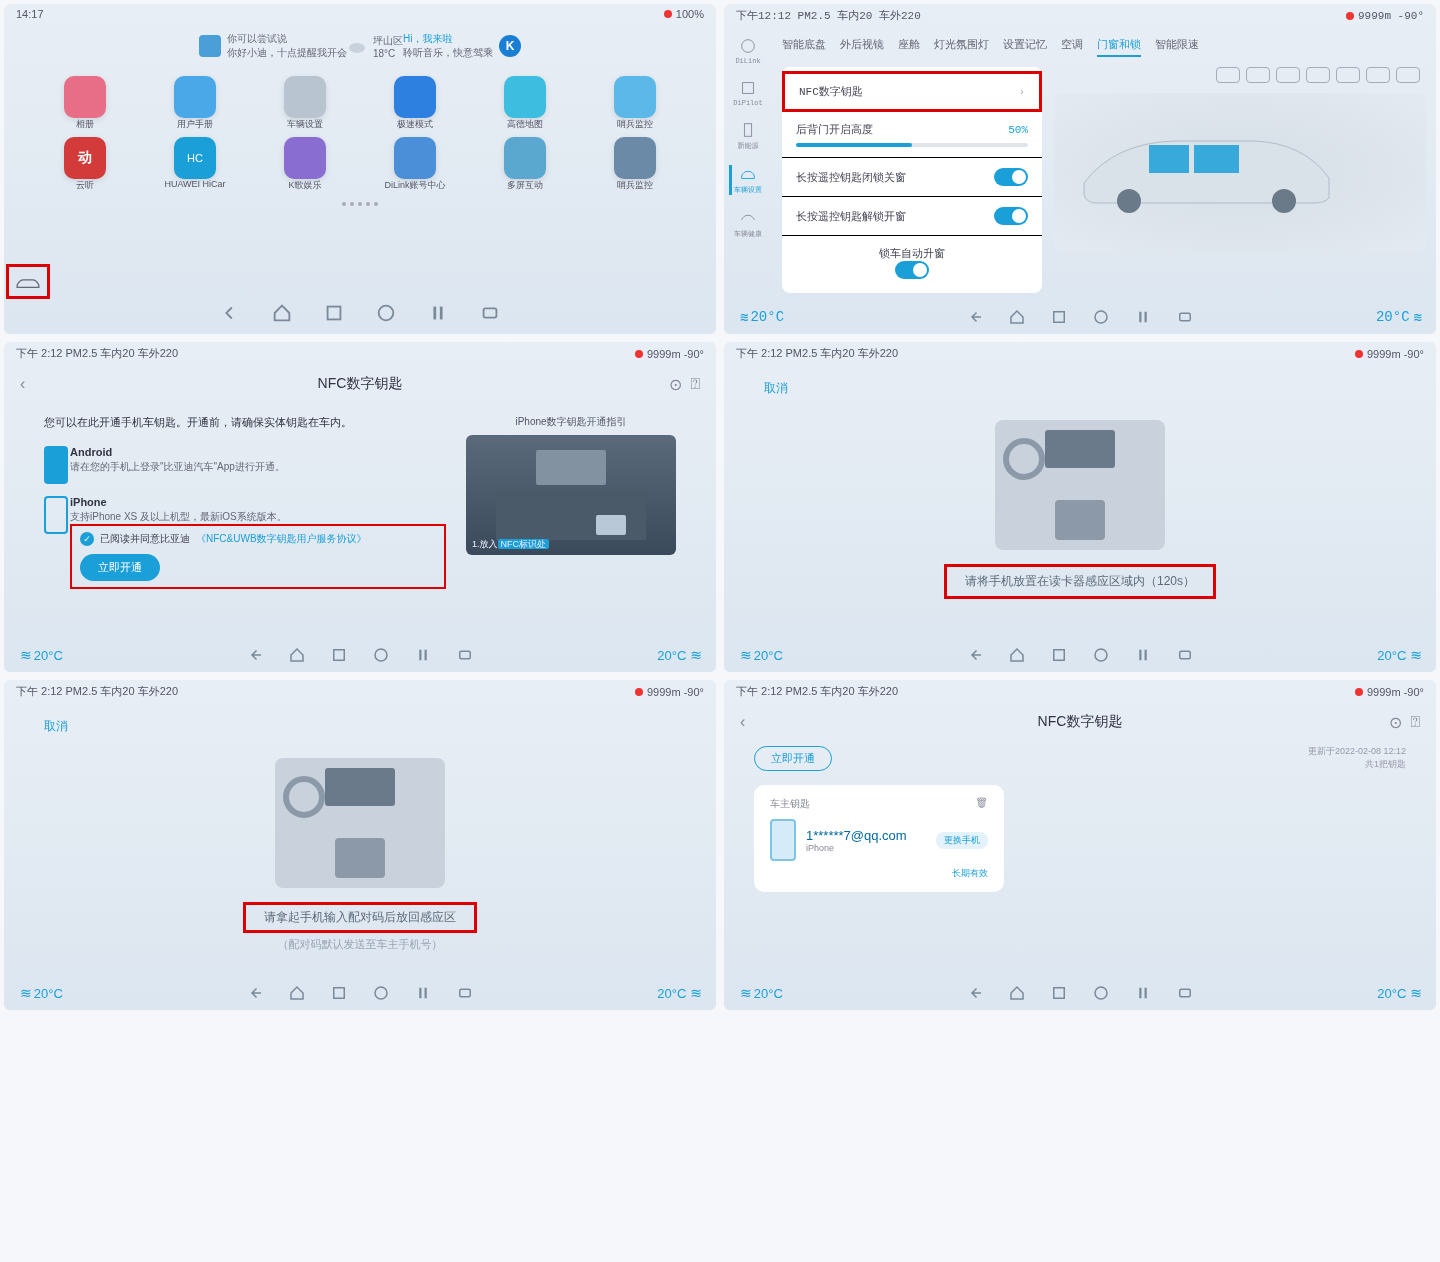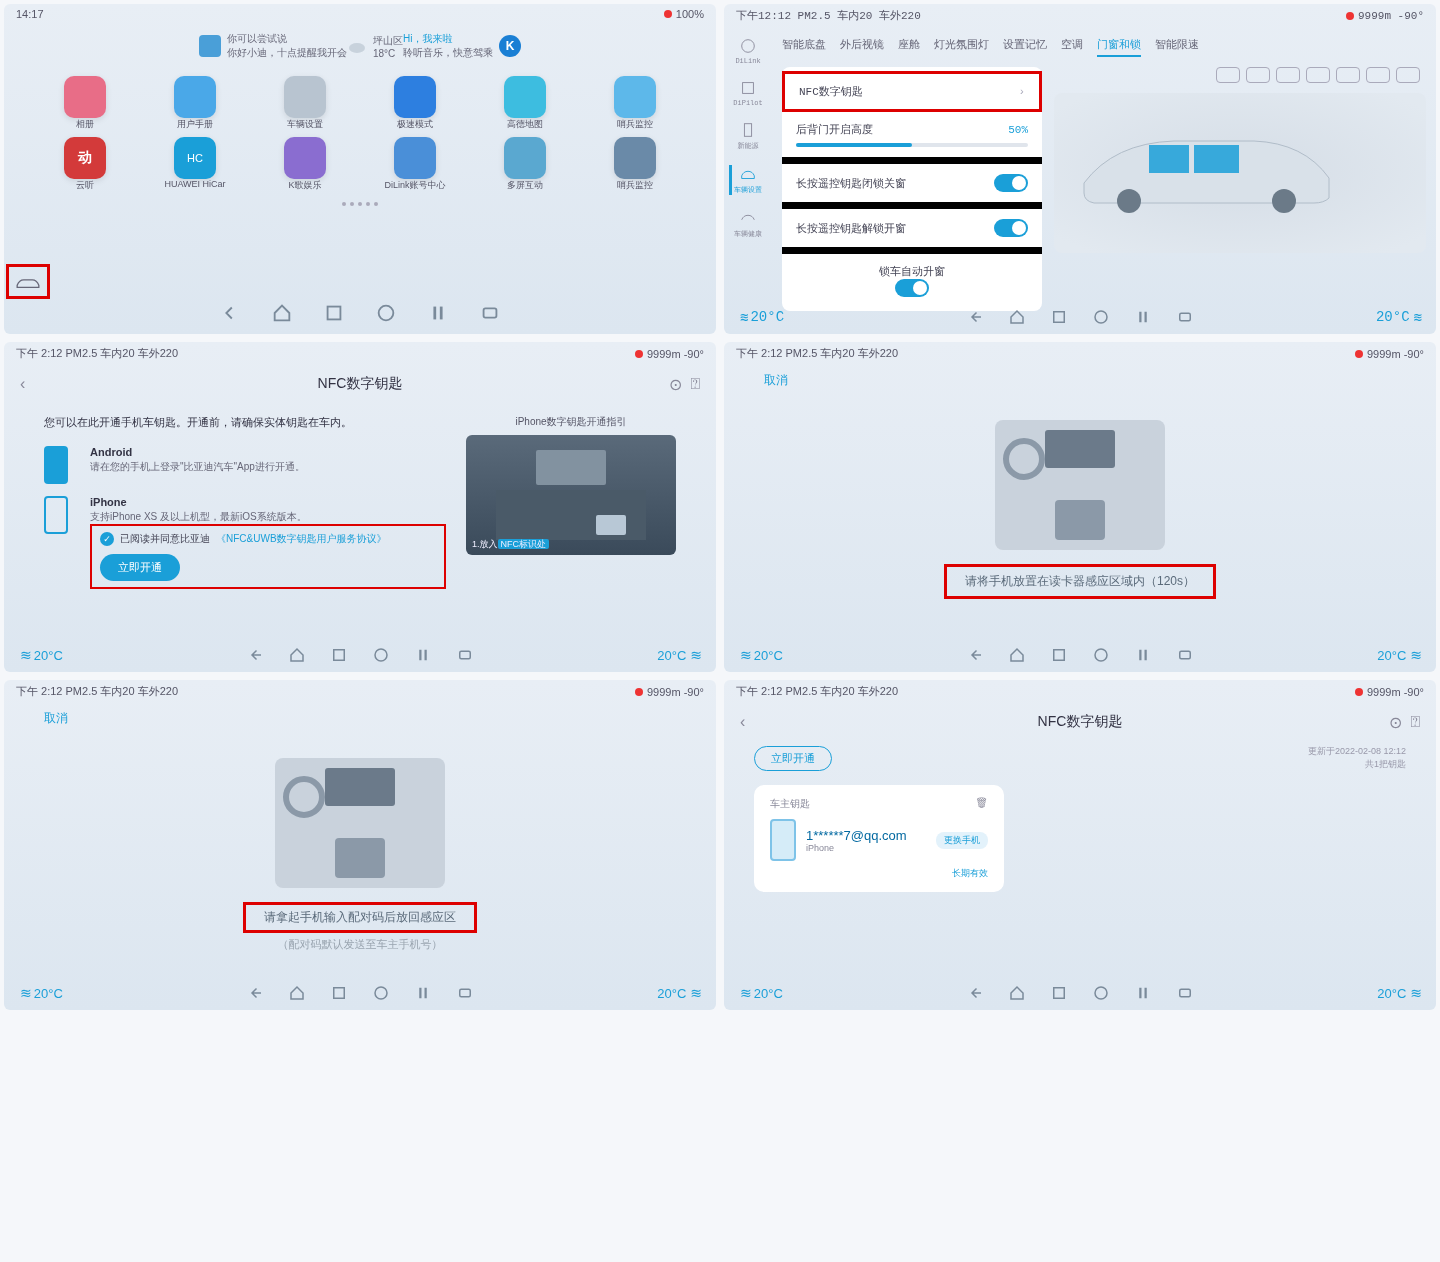--- a/index.html
+++ b/index.html
@@ -38,21 +38,21 @@
   .p2 .body { display: flex; height: calc(100% - 50px); }
   .p2 .side { width: 48px; display: flex; flex-direction: column; align-items: center; gap: 14px; padding-top: 10px; }
   .p2 .side .sitem { display: flex; flex-direction: column; align-items: center; gap: 2px; font-size: 7px; color: #889; }
   .p2 .side .sitem.active { color: #1a9fd8; border-left: 3px solid #1a9fd8; padding-left: 2px; margin-left: -5px; }
   .p2 .side svg { width: 18px; height: 18px; }
   .p2 .main { flex: 1; padding: 6px 10px; }
   .p2 .tabs { display: flex; gap: 14px; font-size: 11px; color: #667; padding: 4px 0 10px; }
   .p2 .tabs .tab.active { color: #1a9fd8; border-bottom: 2px solid #1a9fd8; padding-bottom: 3px; }
   .p2 .cols { display: flex; gap: 12px; }
   .p2 .settings { width: 260px; background: #fff; border-radius: 8px; padding: 4px 0; }
-  .p2 .srow { display: flex; justify-content: space-between; align-items: center; padding: 10px 14px; font-size: 11px; color: #445; border-bottom: 7px solid #000000; }
+  .p2 .srow { display: flex; justify-content: space-between; align-items: center; padding: 10px 14px; font-size: 11px; color: #445; border-bottom: 1px solid #000000; }
   .p2 .srow:last-child { border-bottom: none; flex-direction: column; }
   .p2 .nfcrow { border: 3px solid #d00; }
   .p2 .chev { color: #aab; }
   .p2 .pct { color: #1a9fd8; font-size: 11px; }
   .p2 .slider { width: 120px; height: 4px; background: #e0e5ec; border-radius: 2px; position: relative; }
   .p2 .slider .fill { width: 50%; height: 100%; background: #1a9fd8; border-radius: 2px; }
   .toggle { width: 34px; height: 18px; background: #1a9fd8; border-radius: 9px; position: relative; }
   .toggle::after { content: ""; position: absolute; right: 2px; top: 2px; width: 14px; height: 14px; background: #fff; border-radius: 50%; }
   .p2 .carwrap { flex: 1; position: relative; }
   .p2 .cariconrow { display: flex; gap: 6px; justify-content: flex-end; padding-right: 6px; }
@@ -65,40 +65,40 @@
   .p2 .tempbar .navc svg { width: 18px; height: 18px; color: #7a8a9a; }
 
   
   .p3 .hdr { display: flex; align-items: center; justify-content: center; padding: 10px; position: relative; }
   .p3 .hdr .back { position: absolute; left: 16px; color: #889; }
   .p3 .hdr .ricons { position: absolute; right: 16px; display: flex; gap: 8px; color: #889; }
   .p3 .hdr .ttl { font-size: 14px; color: #334; }
   .p3 .content { padding: 12px 40px; display: flex; gap: 20px; }
   .p3 .lcol { flex: 1; font-size: 11px; color: #334; }
   .p3 .intro { margin-bottom: 16px; }
-  .p3 .plat { display: flex; gap: 22px; margin-bottom: 12px; }
+  .p3 .plat { display: flex; gap: 2px; margin-bottom: 12px; }
   .p3 .phoneic { width: 24px; height: 38px; border-radius: 4px; }
   .p3 .phoneic.android { background: #1a9fd8; }
   .p3 .phoneic.iphone { border: 2px solid #1a9fd8; }
   .p3 .plat .pt { flex: 1; }
   .p3 .plat .pname { font-weight: 600; margin-bottom: 2px; }
   .p3 .plat .pdesc { color: #667; font-size: 10px; }
   .p3 .agreebox { border: 2px solid #d00; padding: 6px 8px; }
   .p3 .agree { display: flex; align-items: center; gap: 6px; font-size: 10px; color: #445; }
   .p3 .agree .chk { width: 14px; height: 14px; background: #1a9fd8; border-radius: 50%; color: #fff; display: flex; align-items: center; justify-content: center; font-size: 9px; }
   .p3 .agree .lnk { color: #1a9fd8; }
   .p3 .btn { margin-top: 8px; background: #1a9fd8; color: #fff; padding: 6px 18px; border-radius: 14px; font-size: 11px; display: inline-block; }
   .p3 .rcol { width: 210px; }
   .p3 .rcol .cap { font-size: 10px; text-align: center; margin-bottom: 6px; color: #556; }
   .p3 .guideimg { width: 100%; height: 120px; background: linear-gradient(180deg,#5a6a7a 0%,#3a4a5a 100%); border-radius: 6px; position: relative; }
   .p3 .guideimg .step { position: absolute; bottom: 4px; left: 6px; font-size: 9px; color: #eef; }
   .p3 .guideimg .step .hl { background: #1a9fd8; padding: 0 3px; border-radius: 2px; }
 
   
-  .cancel { position: absolute; top: 30px; left: 40px; color: #1a9fd8; font-size: 12px; }
+  .cancel { position: absolute; top: 38px; left: 40px; color: #1a9fd8; font-size: 12px; }
   .dashill { width: 170px; height: 130px; margin: 55px auto 14px; background: #c9d2dc; border-radius: 8px; position: relative; }
   .dashill .scr { position: absolute; top: 10px; left: 50px; width: 70px; height: 38px; background: #6b7a8a; border-radius: 3px; }
   .dashill .wheel { position: absolute; left: 8px; top: 18px; width: 42px; height: 42px; border: 6px solid #8b99a8; border-radius: 50%; }
   .dashill .cons { position: absolute; bottom: 10px; left: 60px; width: 50px; height: 40px; background: #8b99a8; border-radius: 4px; }
   .p4 .msg, .p5 .msg { text-align: center; font-size: 12px; }
   .p4 .msg { border: 3px solid #d00; padding: 6px 18px; display: inline-block; color: #5a6a7a; }
   .p4 .msgwrap, .p5 .msgwrap { text-align: center; }
   .p5 .msg { border: 3px solid #d00; padding: 4px 18px; display: inline-block; color: #5a6a7a; }
   .p5 .sub { text-align: center; font-size: 11px; color: #99a4af; margin-top: 4px; }
 

